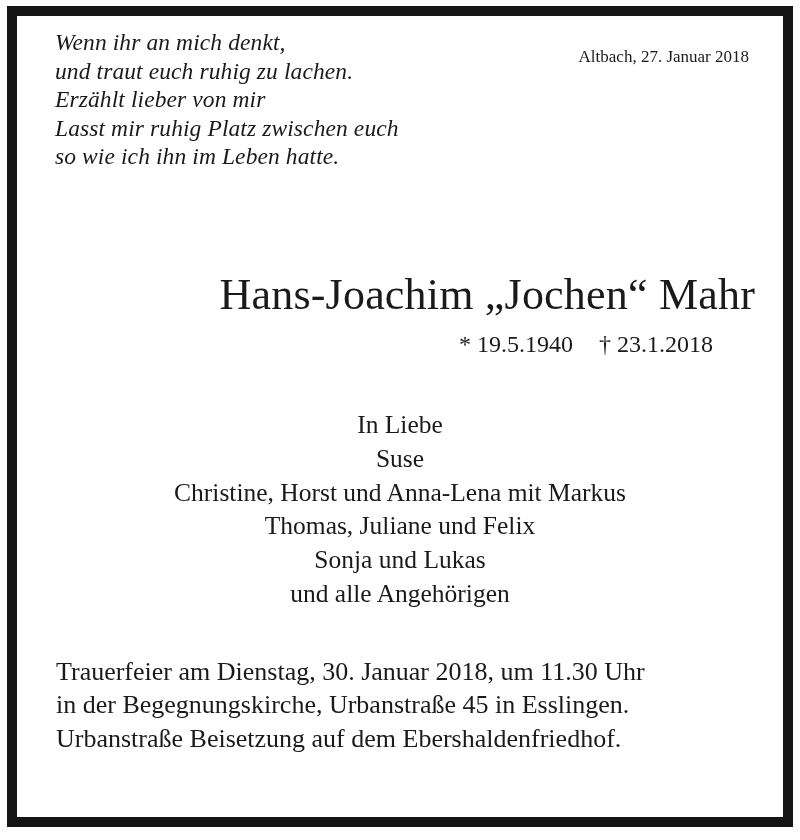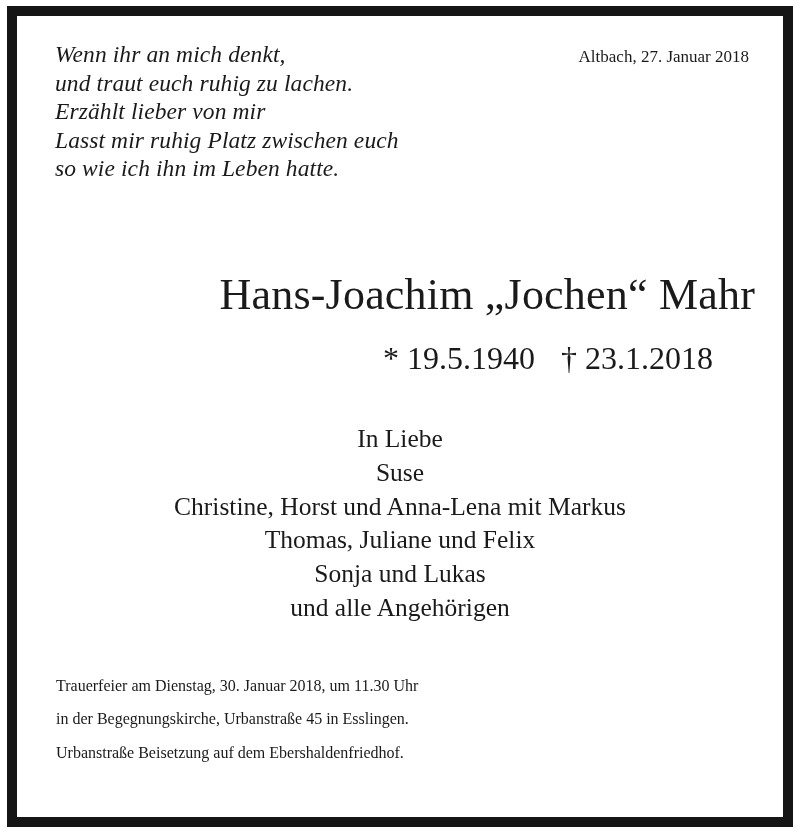--- a/index.html
+++ b/index.html
@@ -43,21 +43,21 @@
 
   
   .top-row {
     position: relative;
     height: 205px;
   }
 
   .poem {
     position: absolute;
     left: 10px;
-    top: 24px;
+    top: 12px;
     font-style: italic;
     font-size: 23.5px;
     line-height: 28.6px;
     letter-spacing: 0.1px;
     white-space: nowrap;
   }
   .poem div {
     white-space: nowrap;
   }
 
@@ -77,22 +77,22 @@
   }
 
   .deceased-name {
     font-size: 44px;
     line-height: 52px;
     letter-spacing: 0.2px;
     white-space: nowrap;
   }
 
   .life-dates {
-    margin-top: 21px;
-    font-size: 32px;
+    margin-top: 7px;
+    font-size: 24px;
     line-height: 32px;
     white-space: nowrap;
     padding-right: 42px;
   }
   .life-dates .date-gap {
     display: inline-block;
     width: 26px;
   }
 
   
@@ -104,21 +104,21 @@
   }
   .mourners div {
     white-space: nowrap;
   }
 
   
   .details {
     margin-top: 44px;
     padding-left: 11px;
     padding-right: 2px;
-    font-size: 16px;
+    font-size: 26px;
     line-height: 33.4px;
     text-align: left;
   }
   .details div {
     white-space: nowrap;
   }
 </style>
 </head>
 <body>
 

